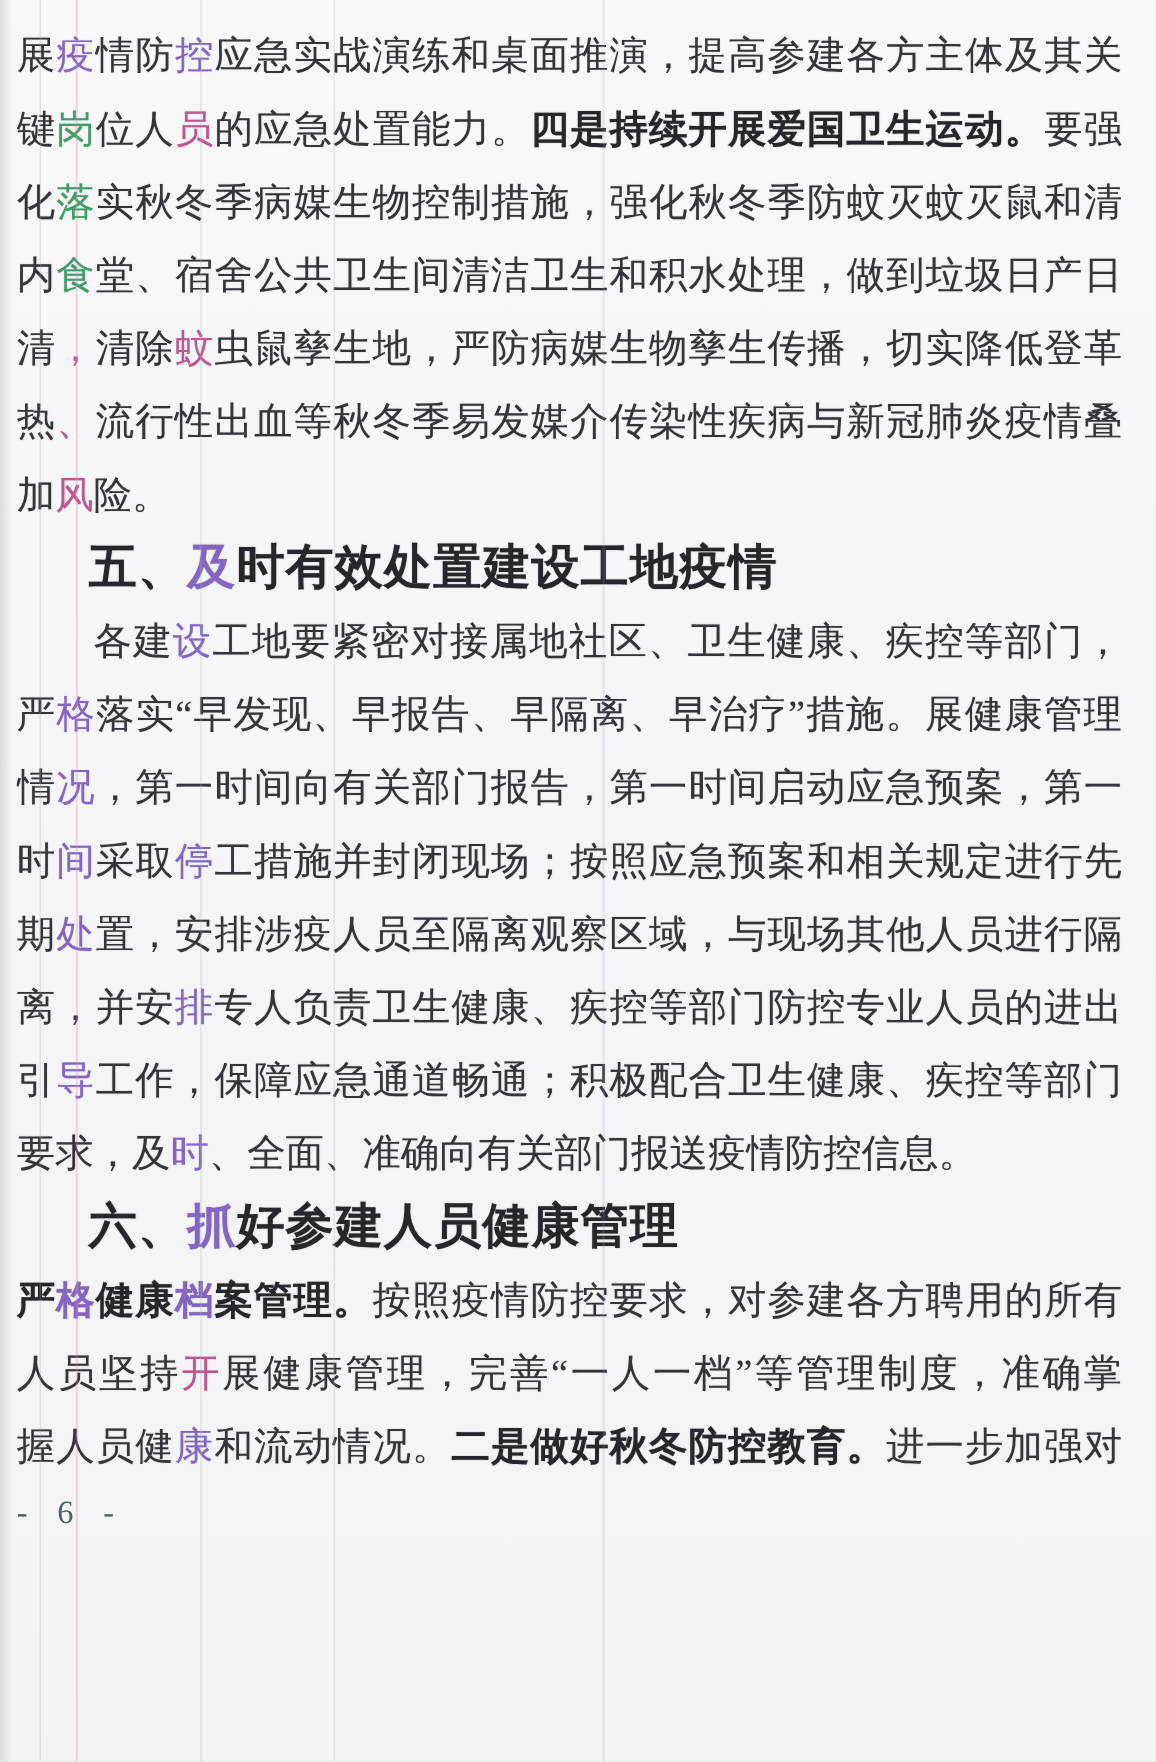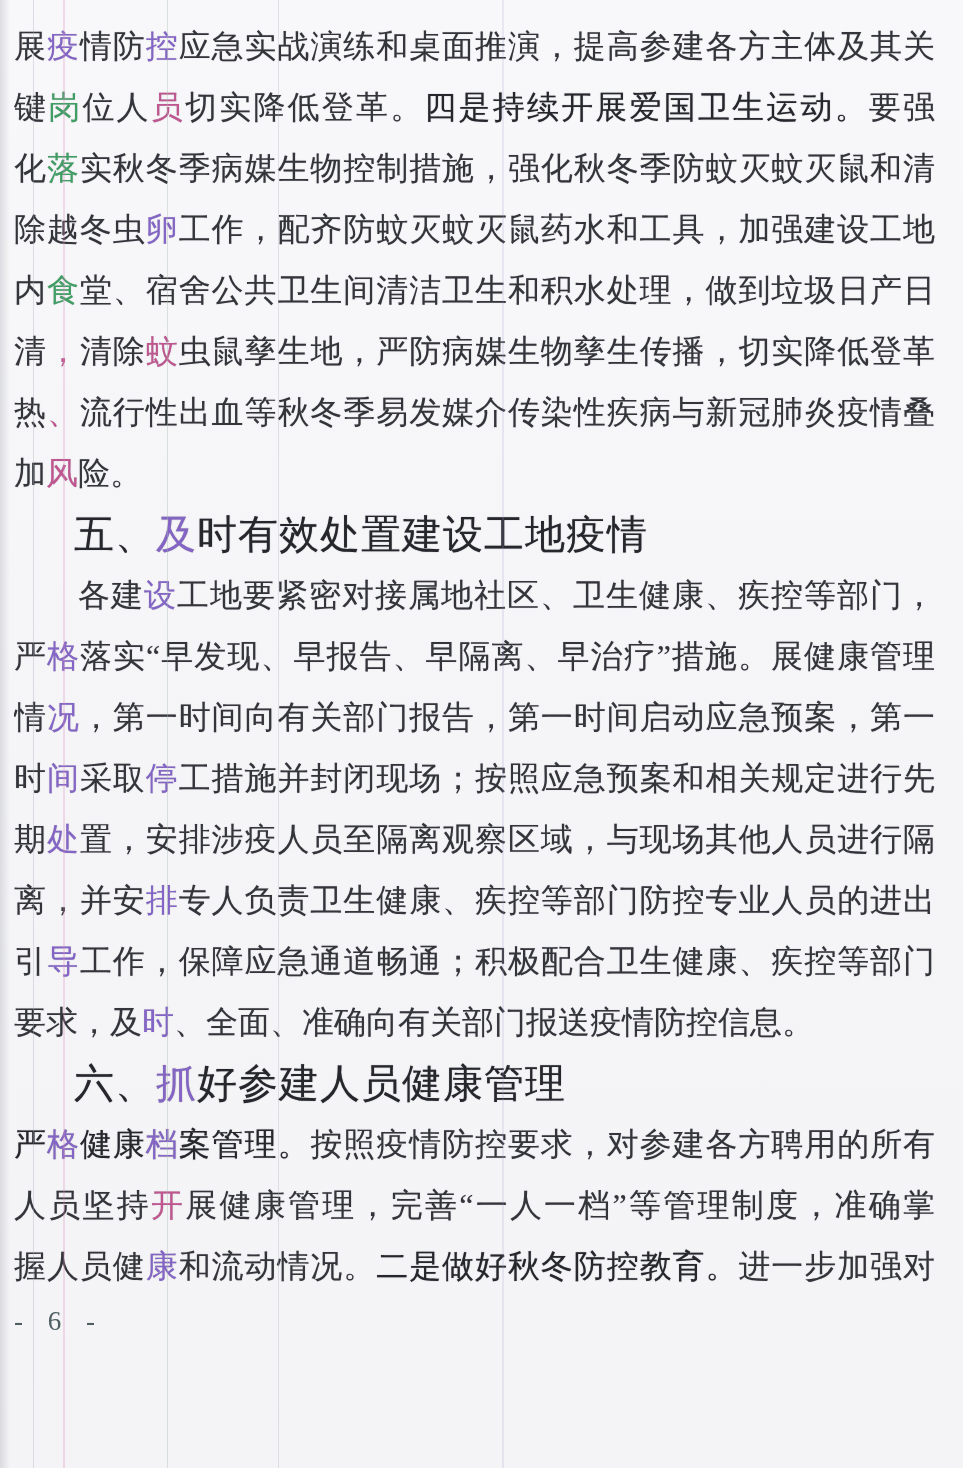--- a/index.html
+++ b/index.html
@@ -63,21 +63,21 @@
     text-indent: 60px;
     font-size: 40px;
     font-weight: 700;
     letter-spacing: 1px;
     color: #26272d;
     font-family: "Liberation Sans", "DejaVu Sans", sans-serif;
     text-shadow: 0 0 1px rgba(35,36,44,0.5);
   }
   .run { }
   .s-b {
-    font-weight: 400;
+    font-weight: 700;
     color: #26272d;
     font-family: "Liberation Sans", "DejaVu Sans", sans-serif;
     text-shadow: 0 0 1px rgba(35,36,44,0.5);
   }
   .s-p { color: #8465c6; }
   .s-g { color: #3f9e63; }
   .s-m { color: #c0568f; }
   .footer {
     margin-top: 2px;
     height: 44px;
@@ -87,23 +87,22 @@
     color: #4e5f63;
     text-align: left;
   }
 </style>
 </head>
 <body>
 
 <div class="page">
   <div class="doc-body">
       <div class="line j"><span class="run">展</span><span class="run s-p">疫</span><span class="run">情防</span><span class="run s-p">控</span><span class="run">应急实战演练和桌面推演，提高参建各方主体及其关</span></div>
-      <div class="line j"><span class="run">键</span><span class="run s-g">岗</span><span class="run">位人</span><span class="run s-m">员</span><span class="run">切实降低登革。</span><span class="run s-b">四是持续开展爱国卫生运动。</span><span class="run">要强</span></div>
+      <div class="line j"><span class="run">键</span><span class="run s-g">岗</span><span class="run">位人</span><span class="run s-m">员</span><span class="run">的应急处置能力。</span><span class="run s-b">四是持续开展爱国卫生运动。</span><span class="run">要强</span></div>
       <div class="line j"><span class="run">化</span><span class="run s-g">落</span><span class="run">实秋冬季病媒生物控制措施，强化秋冬季防蚊灭蚊灭鼠和清</span></div>
-      <div class="line j"><span class="run">除越冬虫</span><span class="run s-p">卵</span><span class="run">工作，配齐防蚊灭蚊灭鼠药水和工具，加强建设工地</span></div>
       <div class="line j"><span class="run">内</span><span class="run s-g">食</span><span class="run">堂、宿舍公共卫生间清洁卫生和积水处理，做到垃圾日产日</span></div>
       <div class="line j"><span class="run">清</span><span class="run s-m">，</span><span class="run">清除</span><span class="run s-m">蚊</span><span class="run">虫鼠孳生地，严防病媒生物孳生传播，切实降低登革</span></div>
       <div class="line j"><span class="run">热</span><span class="run s-m">、</span><span class="run">流行性出血等秋冬季易发媒介传染性疾病与新冠肺炎疫情叠</span></div>
       <div class="line e"><span class="run">加</span><span class="run s-m">风</span><span class="run">险。</span></div>
       <div class="line h"><span class="run s-b">五、</span><span class="run s-b s-p">及</span><span class="run s-b">时有效处置建设工地疫情</span></div>
       <div class="line i"><span class="run">各建</span><span class="run s-p">设</span><span class="run">工地要紧密对接属地社区、卫生健康、疾控等部门，</span></div>
       <div class="line j"><span class="run">严</span><span class="run s-p">格</span><span class="run">落实“早发现、早报告、早隔离、早治疗”措施。展健康管理</span></div>
       <div class="line j"><span class="run">情</span><span class="run s-p">况</span><span class="run">，第一时间向有关部门报告，第一时间启动应急预案，第一</span></div>
       <div class="line j"><span class="run">时</span><span class="run s-p">间</span><span class="run">采取</span><span class="run s-p">停</span><span class="run">工措施并封闭现场；按照应急预案和相关规定进行先</span></div>
       <div class="line j"><span class="run">期</span><span class="run s-p">处</span><span class="run">置，安排涉疫人员至隔离观察区域，与现场其他人员进行隔</span></div>

